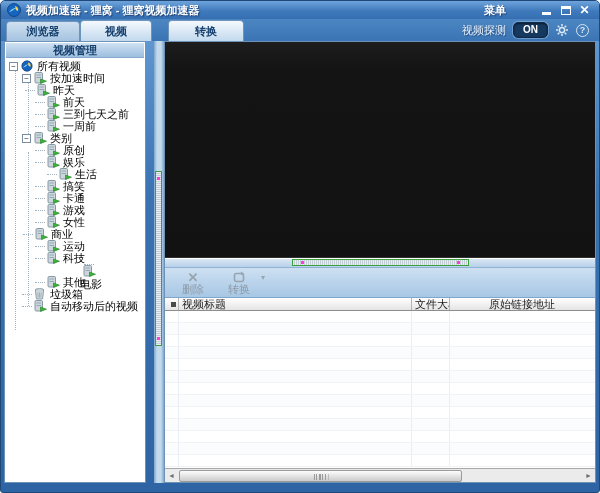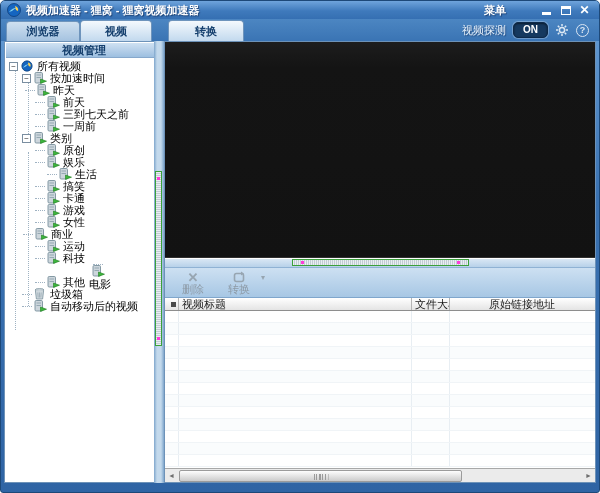--- a/index.html
+++ b/index.html
@@ -56,21 +56,21 @@
   .help-icon{
     width:13px; height:13px; border:1px solid #d9e5f2; border-radius:50%;
     color:#d9e5f2; font-size:9px; font-weight:bold; display:flex; align-items:center; justify-content:center;
   }
 
   
   .main{ position:absolute; top:40px; left:3px; right:3px; bottom:9px; }
 
   
   .left-panel{
-    position:absolute; left:0; top:0; bottom:0; width:160px;
+    position:absolute; left:0; top:0; bottom:0; width:142px;
     background:#fff; border:1px solid #6d92b8; overflow:hidden;
   }
   .panel-header{
     height:15px; margin:1px; background:linear-gradient(#cfe1f2,#9dbfe0);
     border-bottom:1px solid #86a8cc; display:flex; align-items:center; justify-content:center;
     font-size:11px; font-weight:bold; color:#16406e;
   }
   .tree{ position:relative; margin-top:2px; }
   .trow{ height:12px; display:flex; align-items:center; font-size:11px; color:#000; white-space:nowrap; position:relative; z-index:1; }
   .texp{ width:12px; height:12px; flex:0 0 auto; display:flex; align-items:center; justify-content:center; }

